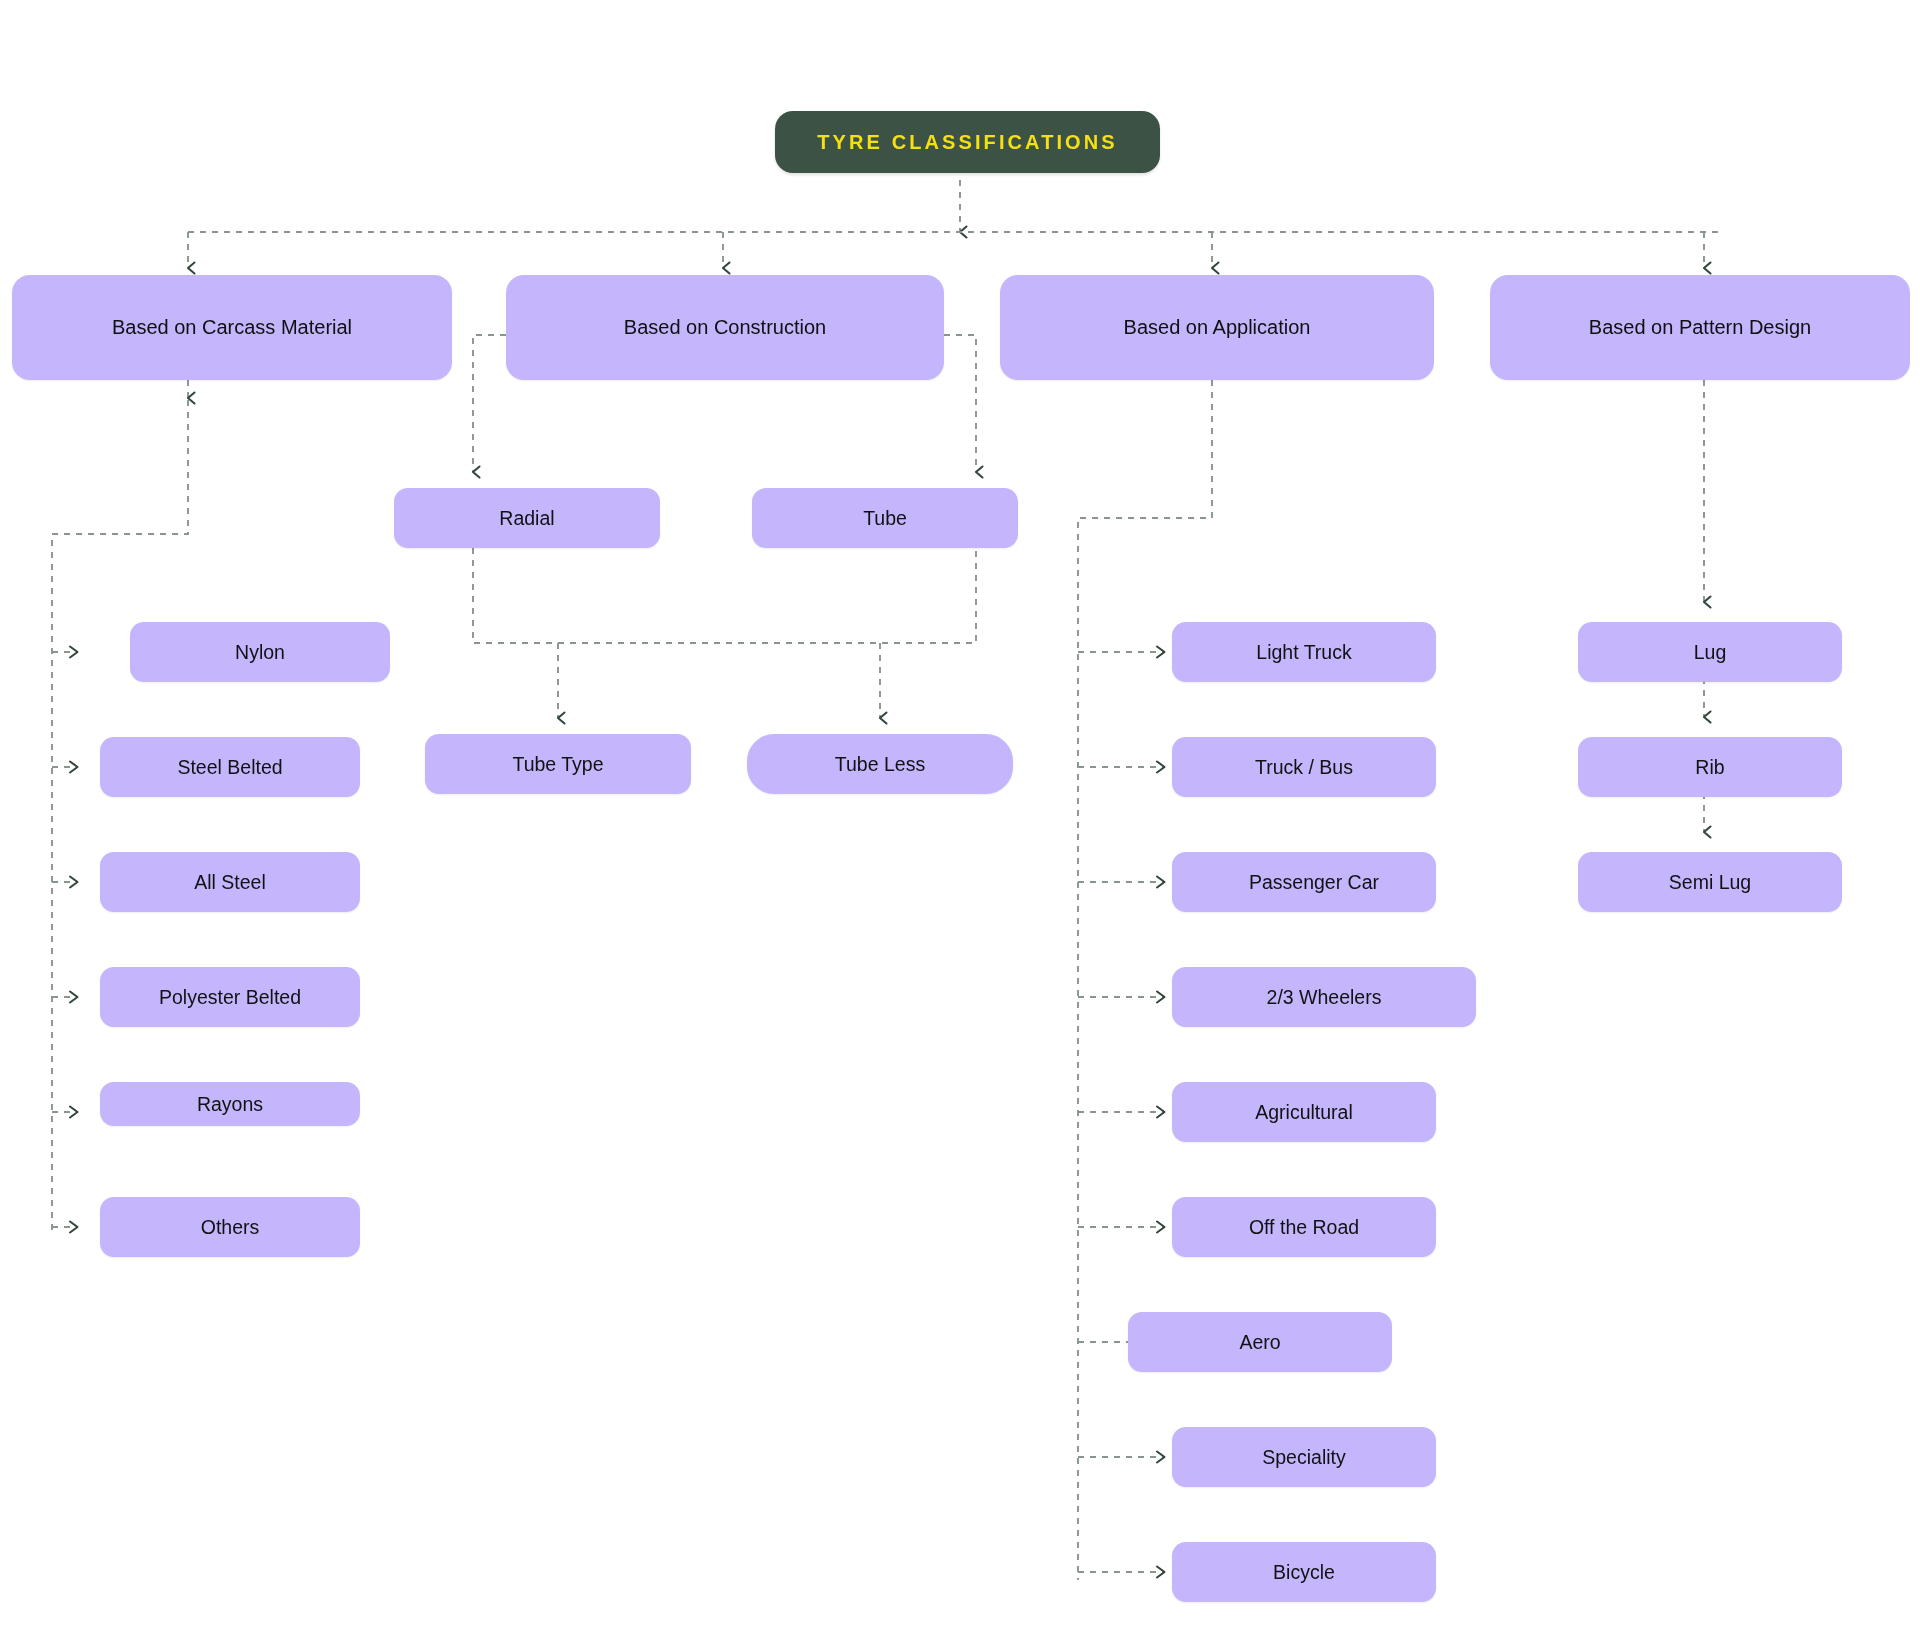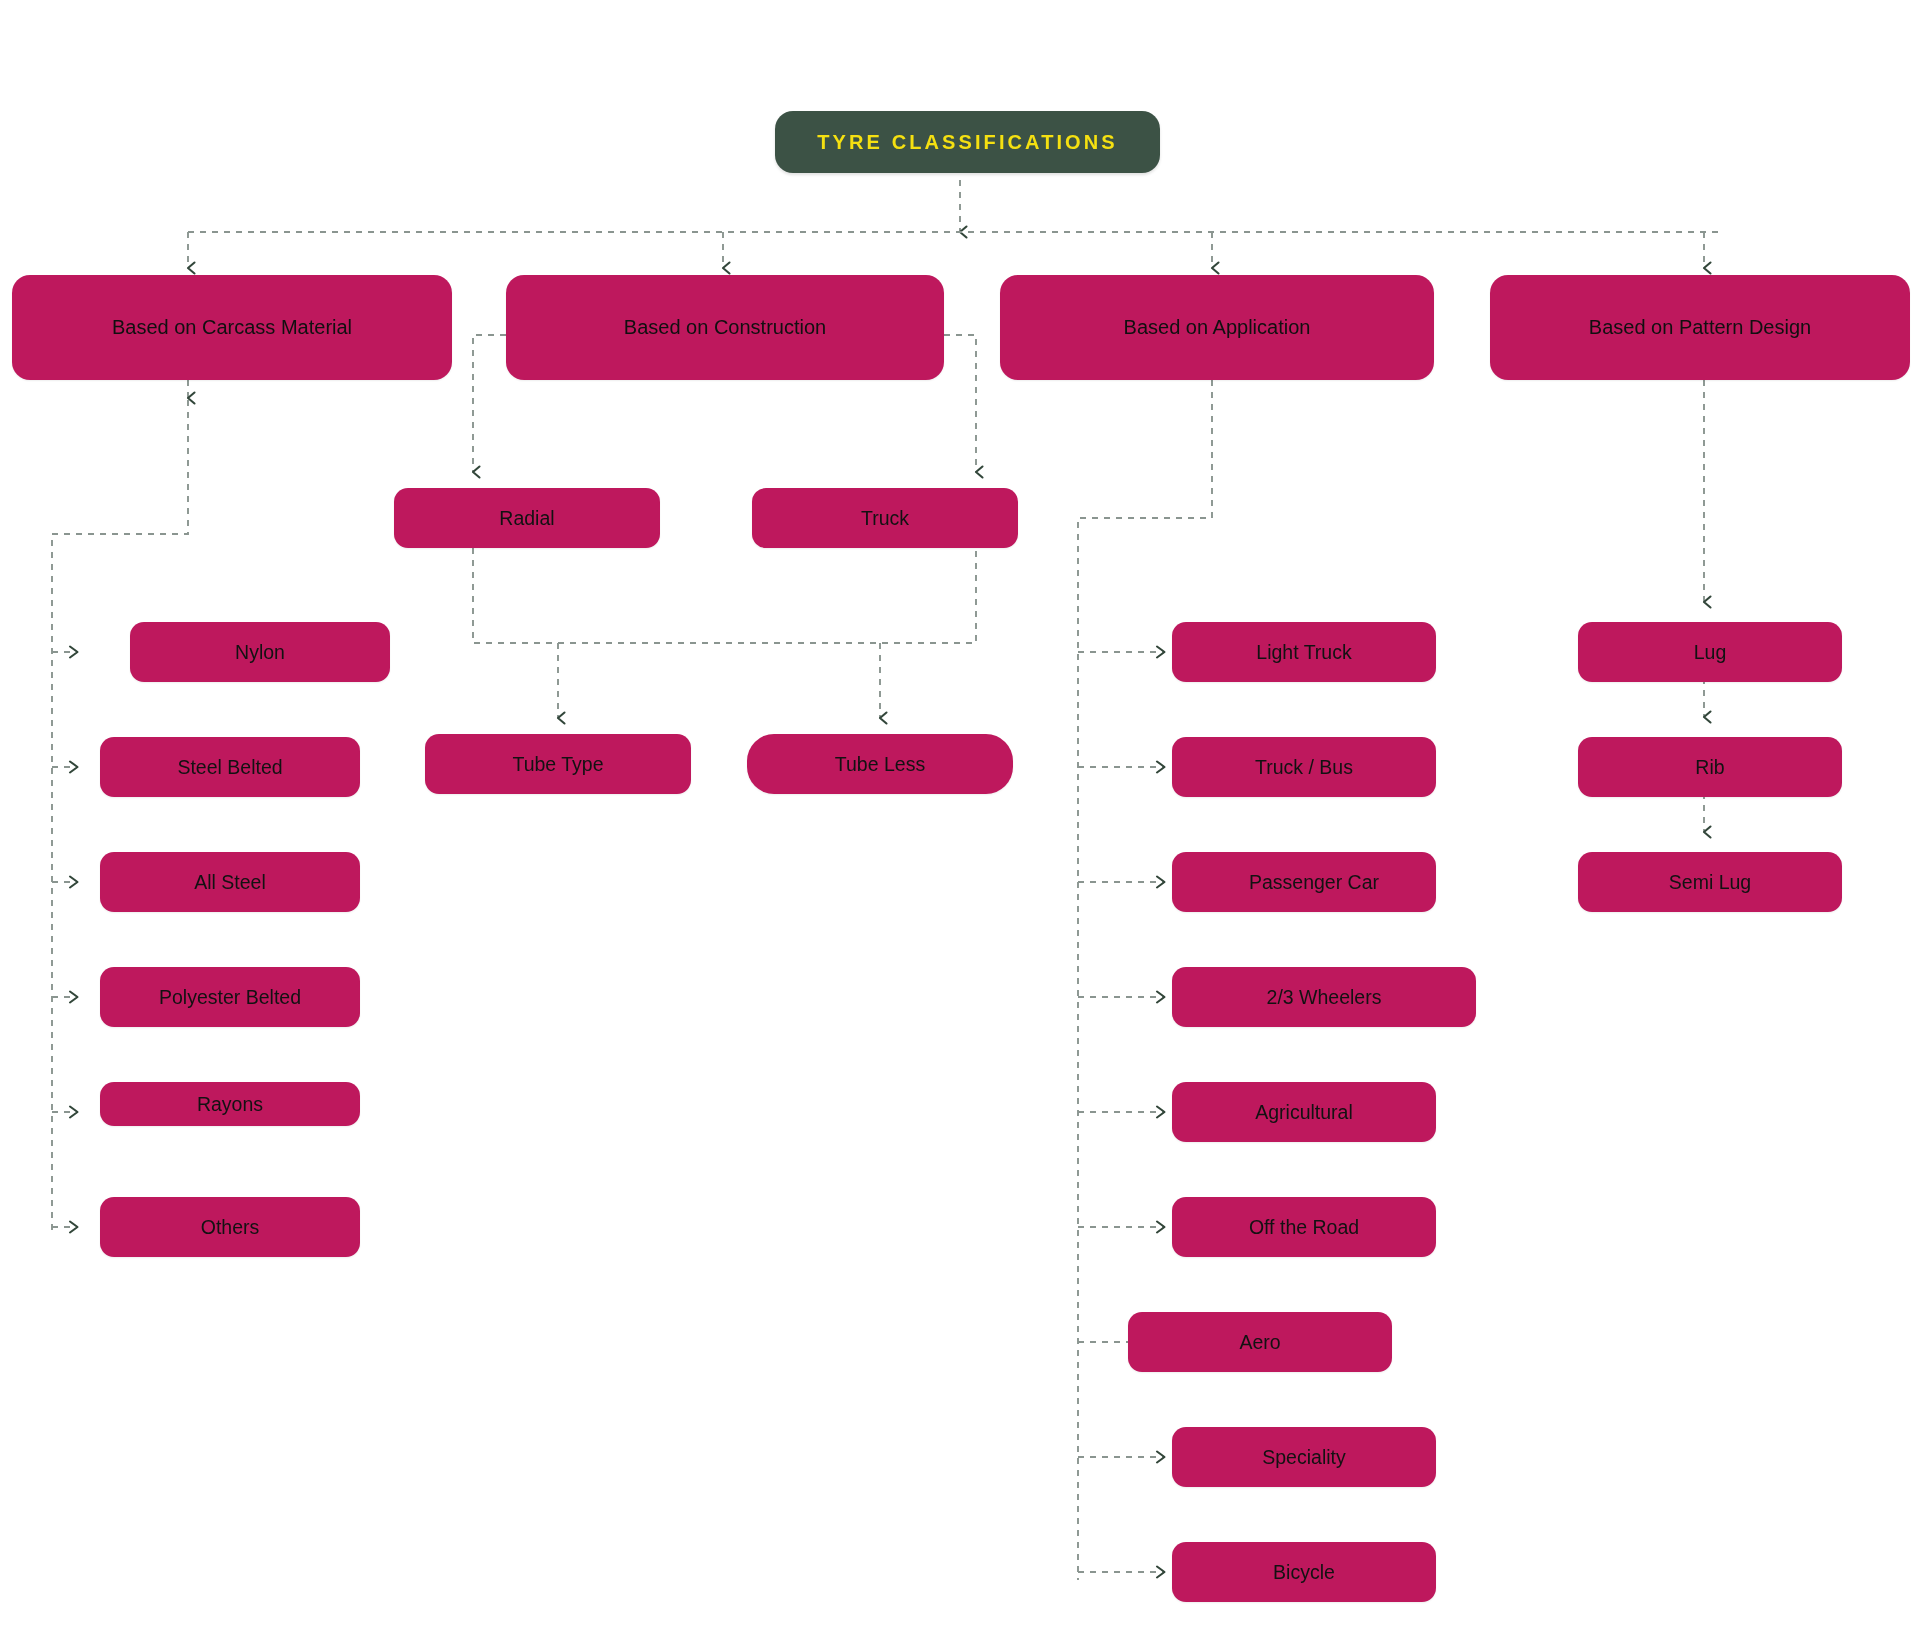--- a/index.html
+++ b/index.html
@@ -16,21 +16,21 @@
   }
   #wires{
     position:absolute;
     left:0;top:0;
     width:1920px;height:1640px;
     pointer-events:none;
   }
   .node{
     position:absolute;
     box-sizing:border-box;
-    background:#be185d;
+    background:#c4b5fd;
     border-radius:14px;
     box-shadow:0 1px 2px rgba(0,0,0,0.07);
     display:flex;
     align-items:center;
     justify-content:center;
     text-align:center;
     color:#121212;
     font-size:19.5px;
     line-height:1.25;
     padding:4px 10px;
@@ -151,21 +151,21 @@
     <span>Rayons</span>
   </div>
   <div class="node" style="left:100px;top:1197px;width:260px;height:60px;">
     <span>Others</span>
   </div>
 
   <div class="node" style="left:394px;top:488px;width:266px;height:60px;">
     <span>Radial</span>
   </div>
   <div class="node" style="left:752px;top:488px;width:266px;height:60px;">
-    <span>Truck</span>
+    <span>Tube</span>
   </div>
   <div class="node" style="left:425px;top:734px;width:266px;height:60px;">
     <span>Tube Type</span>
   </div>
   <div class="node" style="left:747px;top:734px;width:266px;height:60px;border-radius:27px;">
     <span>Tube Less</span>
   </div>
 
   <div class="node" style="left:1172px;top:622px;width:264px;height:60px;">
     <span>Light Truck</span>

